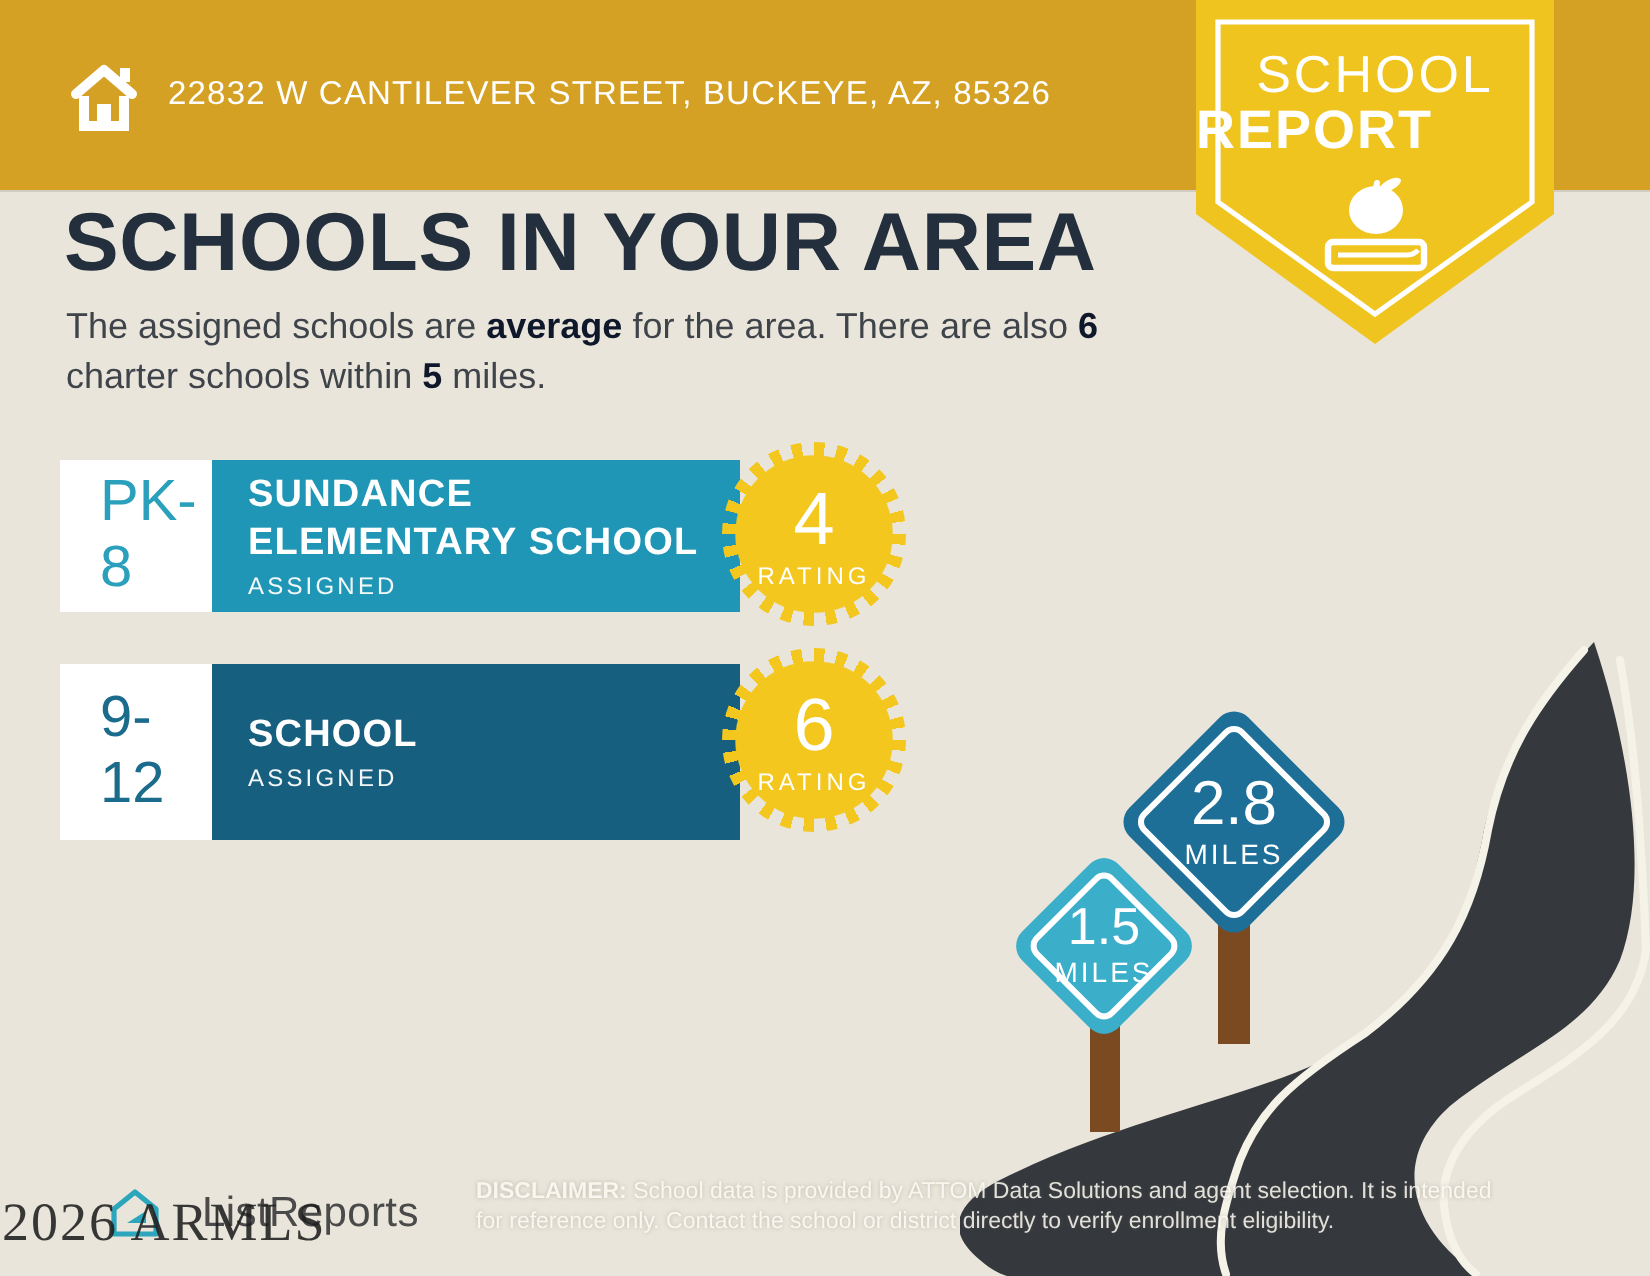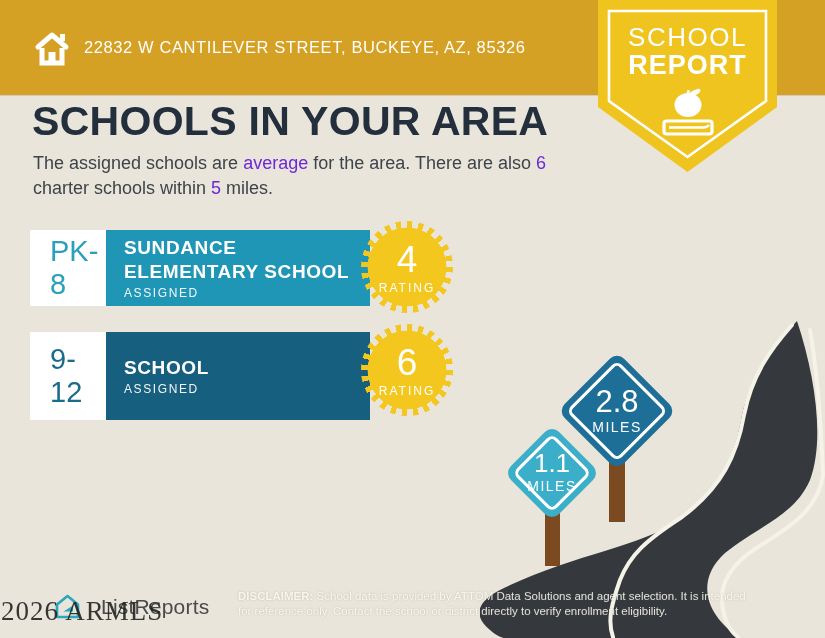--- a/index.html
+++ b/index.html
@@ -11,28 +11,28 @@
   .topbar { position:absolute; left:0; top:0; width:825px; height:95px; background:#D5A125;
             display:flex; align-items:center; box-shadow:0 1px 0 rgba(0,0,0,0.10); }
   .topbar .house { margin-left:30px; width:44px; height:44px; flex:0 0 auto; }
   .topbar .addr { color:#FFFFFF; font-size:16.5px; letter-spacing:0.6px; margin-left:10px; font-weight:500; }
 
   
   .badge { position:absolute; left:598px; top:0; width:179px; height:172px; z-index:5; }
   .badge svg { position:absolute; left:0; top:0; }
   .badge .t1 { position:absolute; top:22px; left:0; width:100%; text-align:center;
                color:#fff; font-size:26px; font-weight:300; letter-spacing:1.5px; }
-  .badge .t2 { position:absolute; top:50px; left:0; width:100%; text-align:center;
+  .badge .t2 { position:absolute; top:50px; left:0; width:100%; text-align:left;
                color:#fff; font-size:27px; font-weight:700; letter-spacing:1px; }
   .badge .appbook { position:absolute; left:59px; top:84px; }
 
   
   .title { position:absolute; left:32px; top:98px; color:#232F3C; font-size:41px; font-weight:800; letter-spacing:0.3px; }
   .subtitle { position:absolute; left:33px; top:151px; width:560px; color:#3F444B; font-size:18px; line-height:1.38; }
-  .subtitle .em { color:#6d28d9; font-weight:400; }
+  .subtitle .em { color:#0f172a; font-weight:700; }
 
   
   .row { position:absolute; left:30px; display:flex; }
   .row1 { top:230px; height:76px; }
   .row2 { top:332px; height:88px; }
   .lvl { width:76px; background:#FFFFFF; display:flex; align-items:center; justify-content:center;
          font-size:29px; font-weight:400;padding-left:20px; }
   .row1 .lvl { color:#2AA0BC; }
   .row2 .lvl { color:#1B6B8C; }
   .bar { width:264px; padding-left:18px; display:flex; flex-direction:column; justify-content:center; color:#fff; }
@@ -151,21 +151,21 @@
 
   <div class="post post1"></div>
   <div class="post post2"></div>
   <div class="diamond d2"></div>
   <div class="sign-label sl2">
     <div class="v">2.8</div>
     <div class="u">MILES</div>
   </div>
   <div class="diamond d1"></div>
   <div class="sign-label sl1">
-    <div class="v">1.1</div>
+    <div class="v">1.5</div>
     <div class="u">MILES</div>
   </div>
 
   <div class="logo">
     <svg viewBox="0 0 27 27">
       <path d="M13.5 3 L24 11.5 V24 H3 V11.5 Z" fill="none" stroke="#2BA6BC" stroke-width="2.6" stroke-linejoin="round"></path>
       <path d="M9.5 18.5 L19 12.5 V18.5 Z" fill="#2BA6BC"></path>
     </svg>
     <span class="lt">ListReports</span>
   </div>

